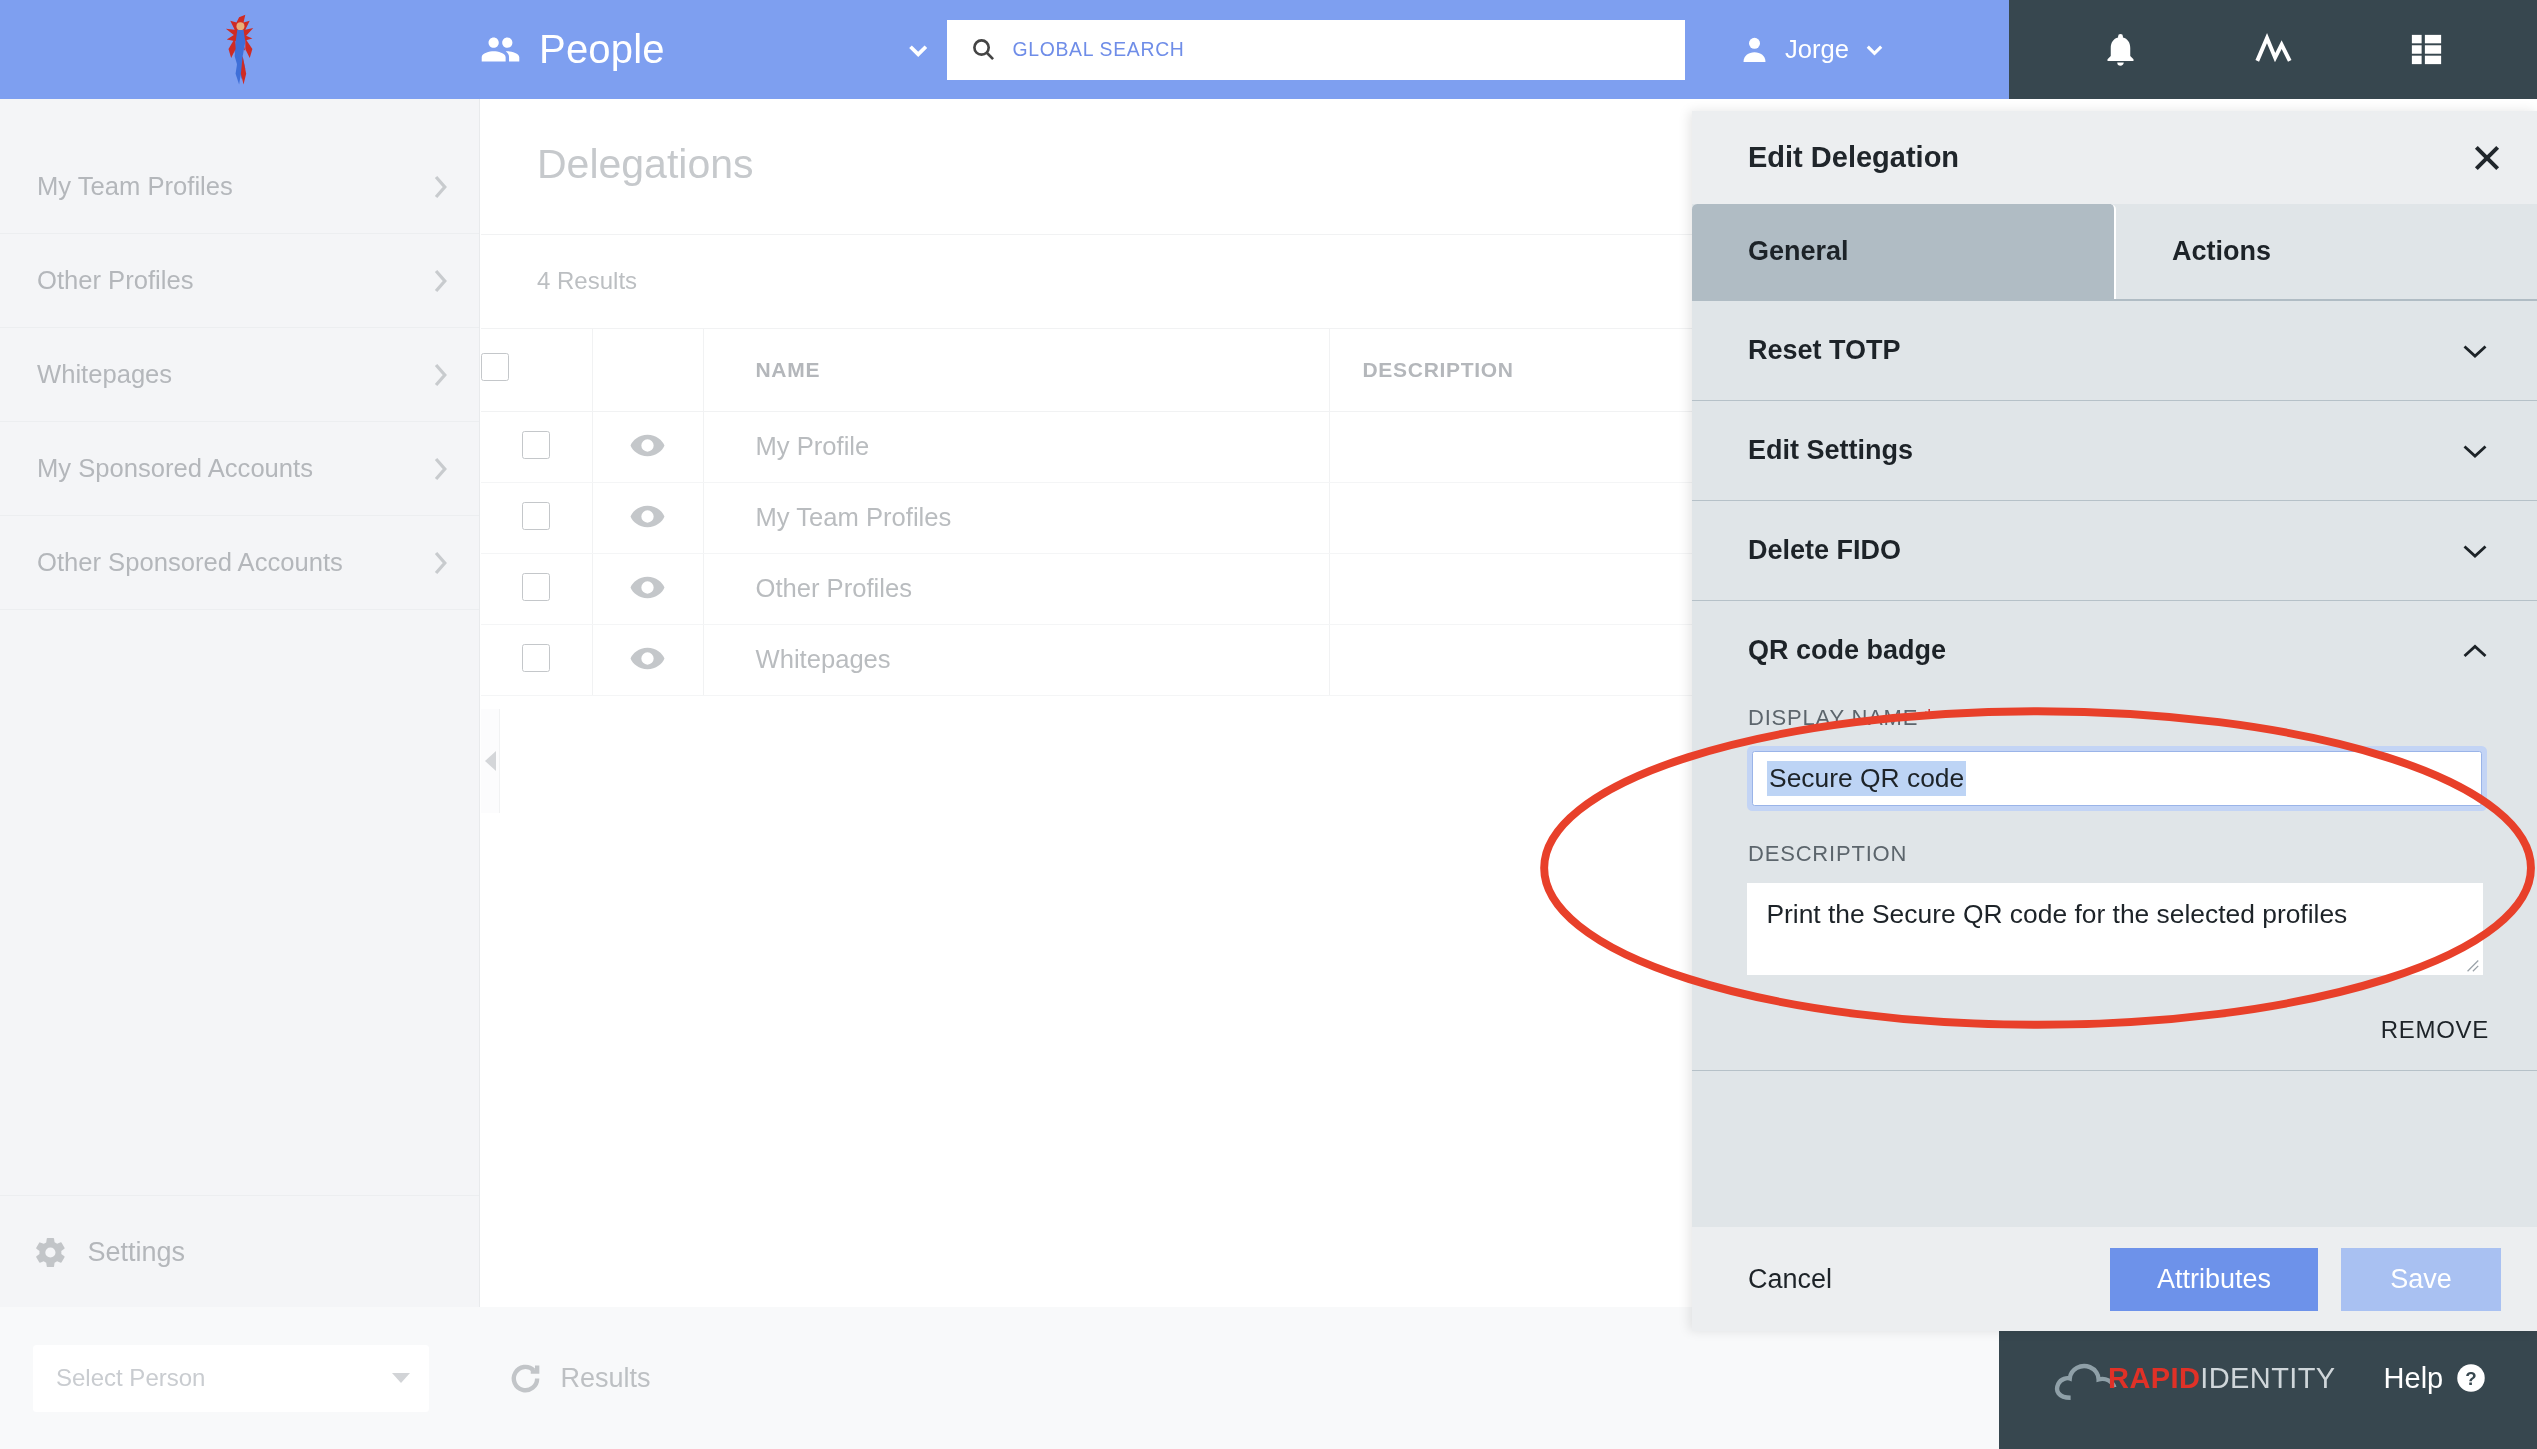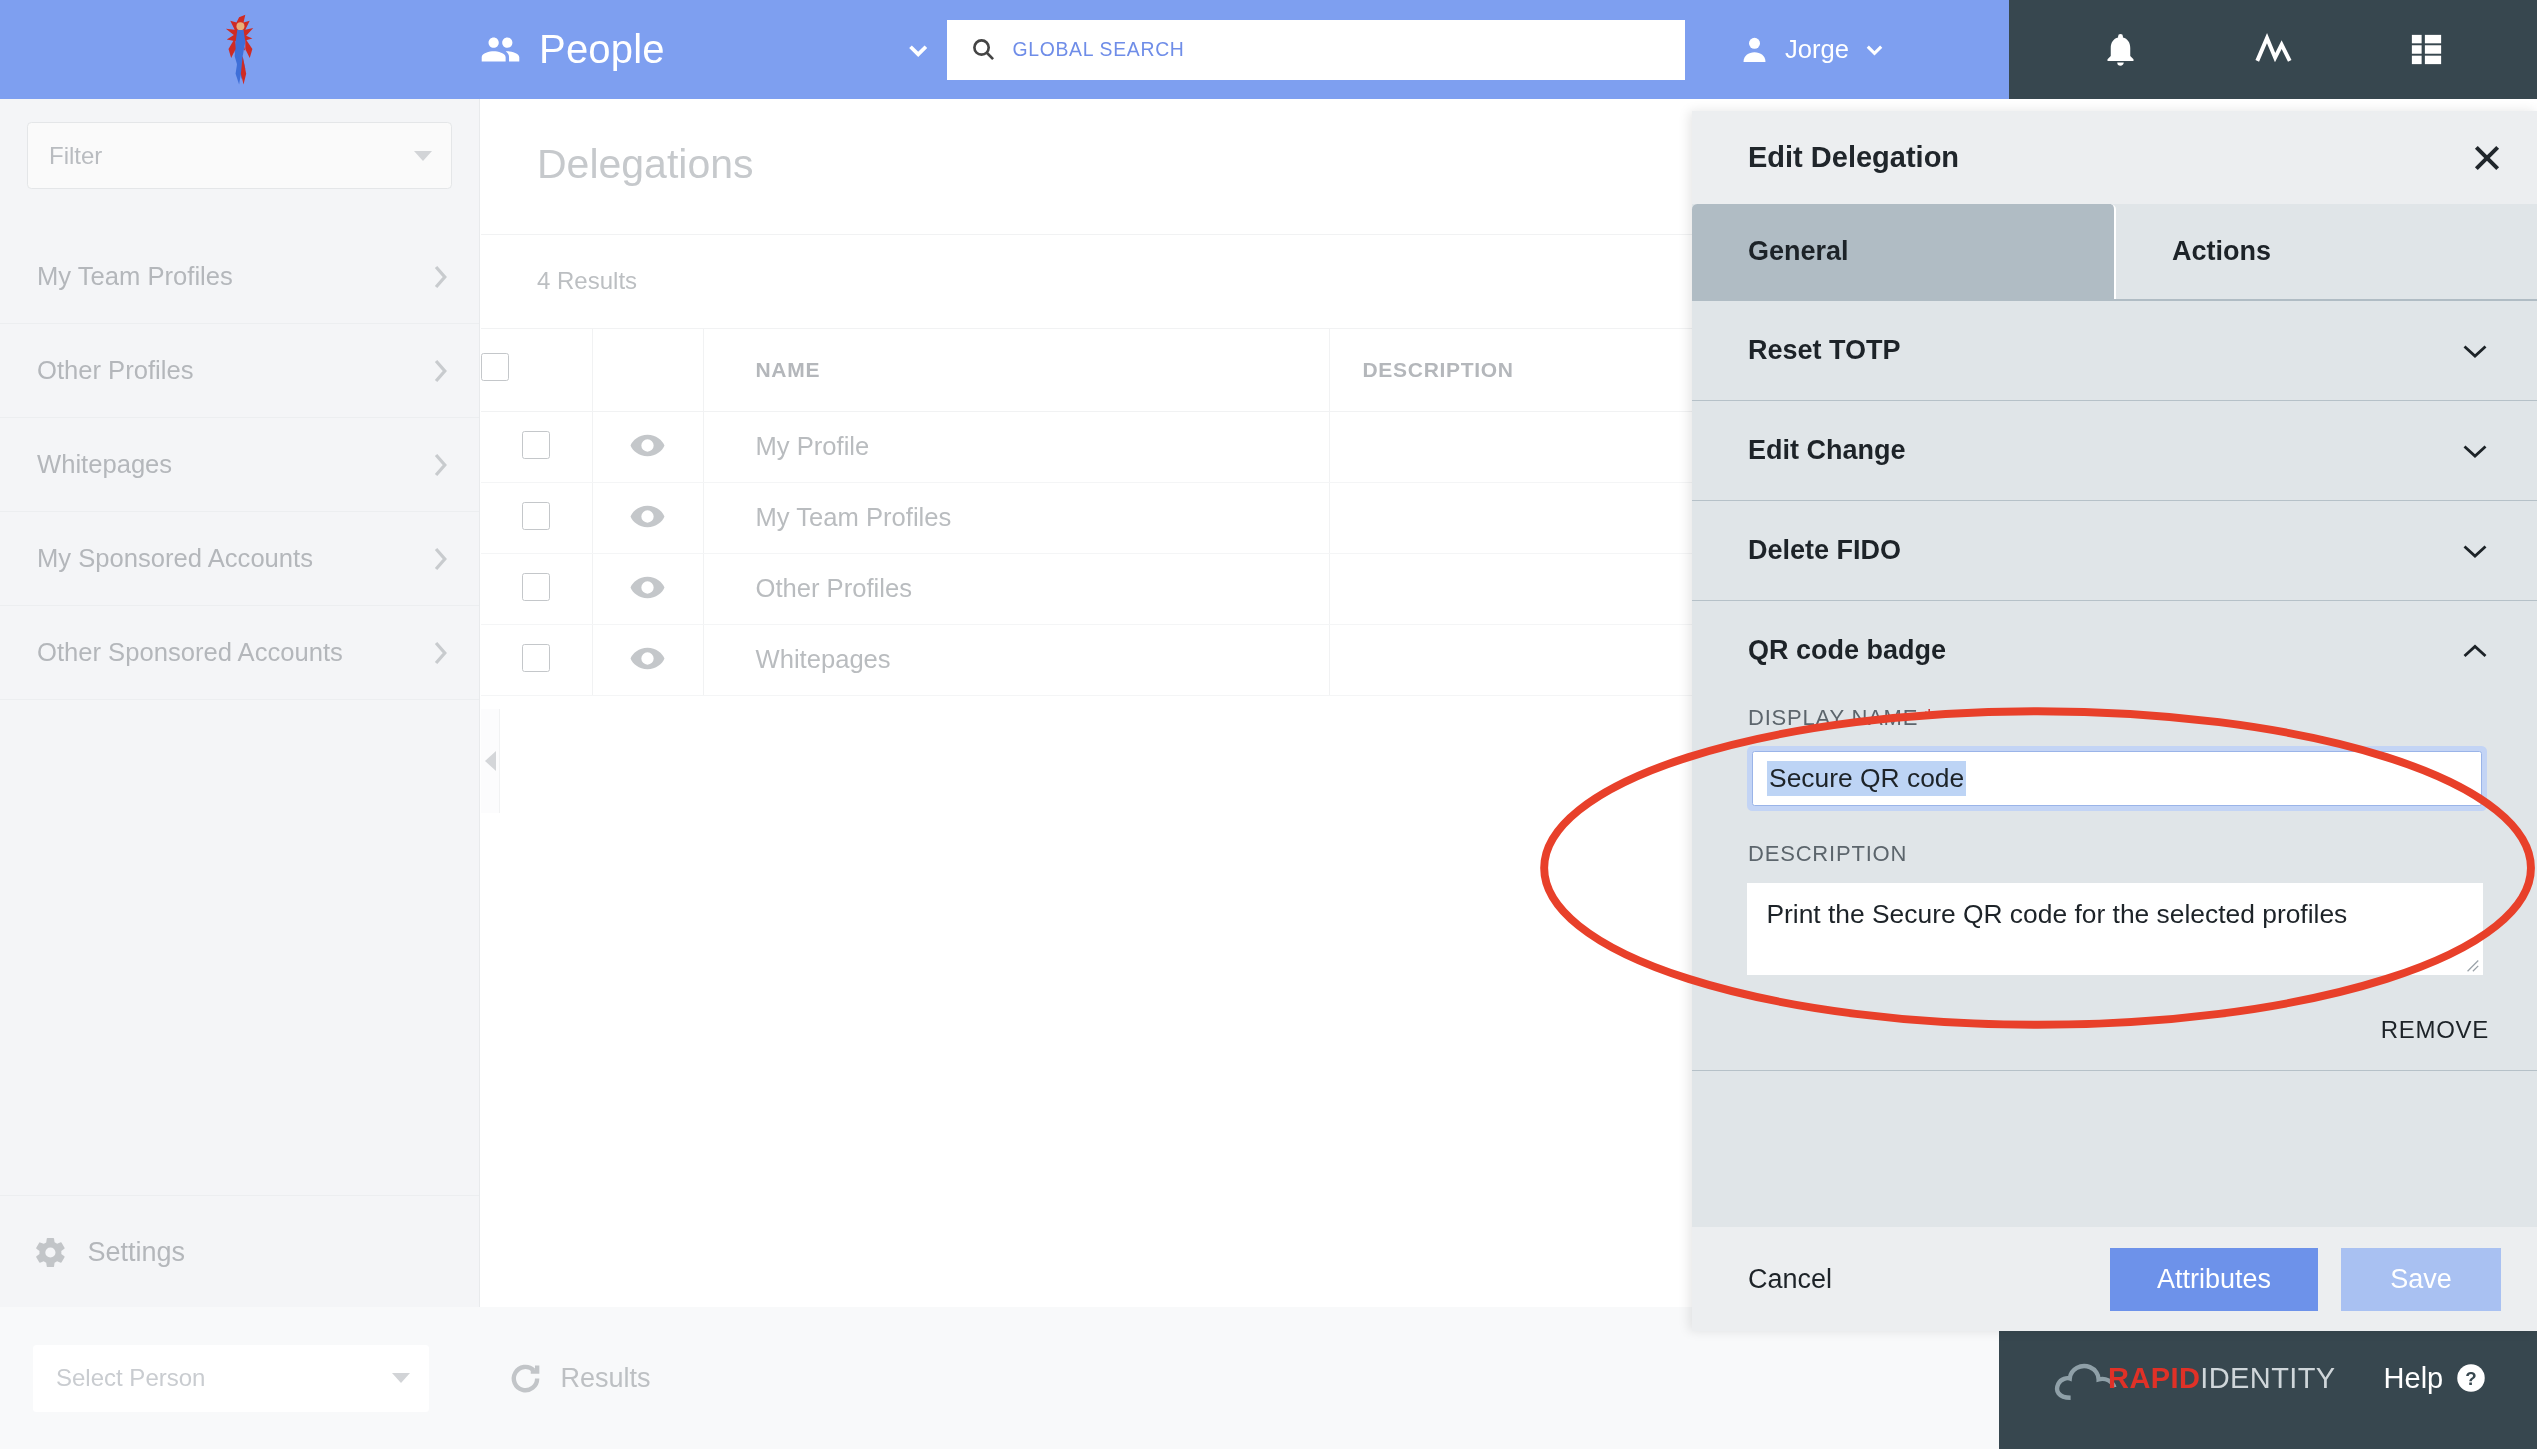--- a/index.html
+++ b/index.html
@@ -359,26 +359,20 @@
             <rect x="3" y="9.4" width="6" height="5.2"></rect>
             <rect x="11" y="9.4" width="10" height="5.2"></rect>
             <rect x="3" y="15.8" width="6" height="5.2"></rect>
             <rect x="11" y="15.8" width="10" height="5.2"></rect>
           </svg>
       </span>
     </div>
   </div>
 
   <div class="sidebar">
-    <div class="filter-wrap">
-      <div class="filter-box">
-        <span class="filter-ph">Filter</span>
-        <i class="filter-caret"></i>
-      </div>
-    </div>
 
     <div class="side-list">
       <div class="side-item">
         <span class="side-label">My Team Profiles</span>
         <span class="side-chev"><svg viewBox="0 0 12 24">
               <polyline points="3,4 10,12 3,20"></polyline>
             </svg></span>
       </div>
       <div class="side-item">
         <span class="side-label">Other Profiles</span>
@@ -543,21 +537,21 @@
     </div>
 
     <div class="panel-body">
       <div class="acc-item">
         <span class="acc-label">Reset TOTP</span>
         <span class="acc-chev"><svg viewBox="0 0 32 20">
               <polyline points="4,5 16,16 28,5"></polyline>
             </svg></span>
       </div>
       <div class="acc-item">
-        <span class="acc-label">Edit Change</span>
+        <span class="acc-label">Edit Settings</span>
         <span class="acc-chev"><svg viewBox="0 0 32 20">
               <polyline points="4,5 16,16 28,5"></polyline>
             </svg></span>
       </div>
       <div class="acc-item">
         <span class="acc-label">Delete FIDO</span>
         <span class="acc-chev"><svg viewBox="0 0 32 20">
               <polyline points="4,5 16,16 28,5"></polyline>
             </svg></span>
       </div>

